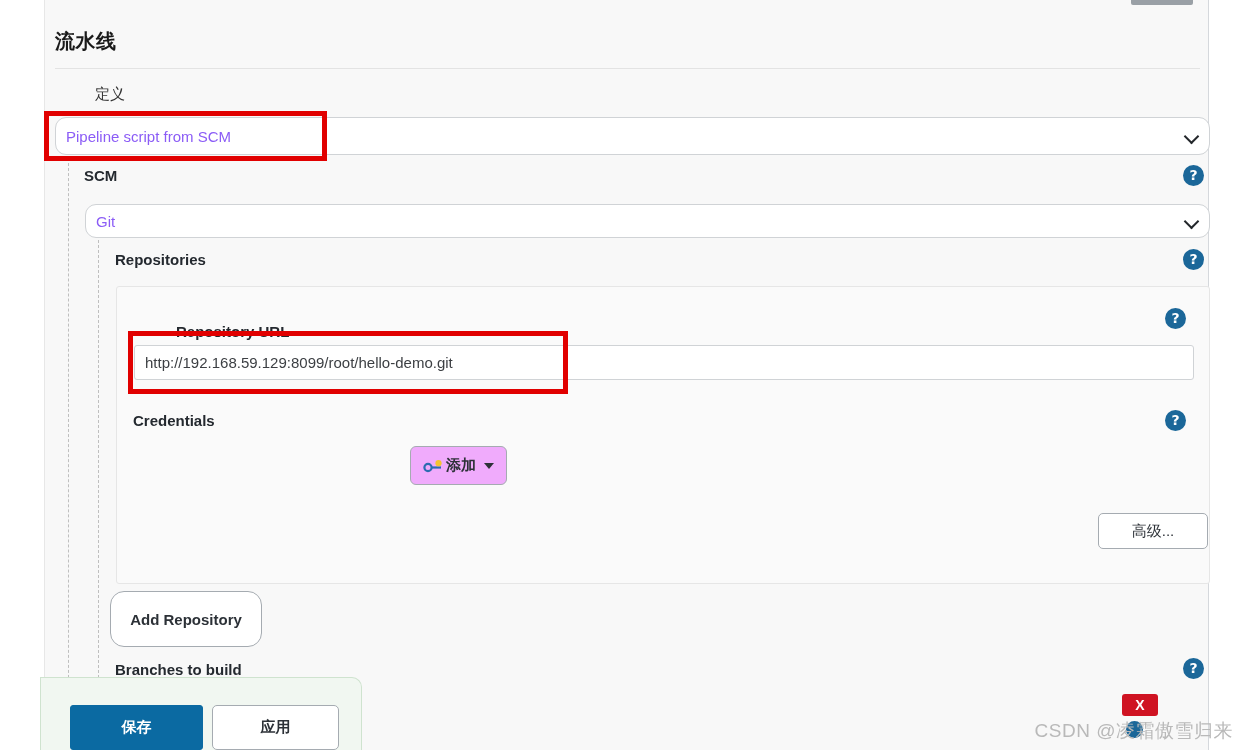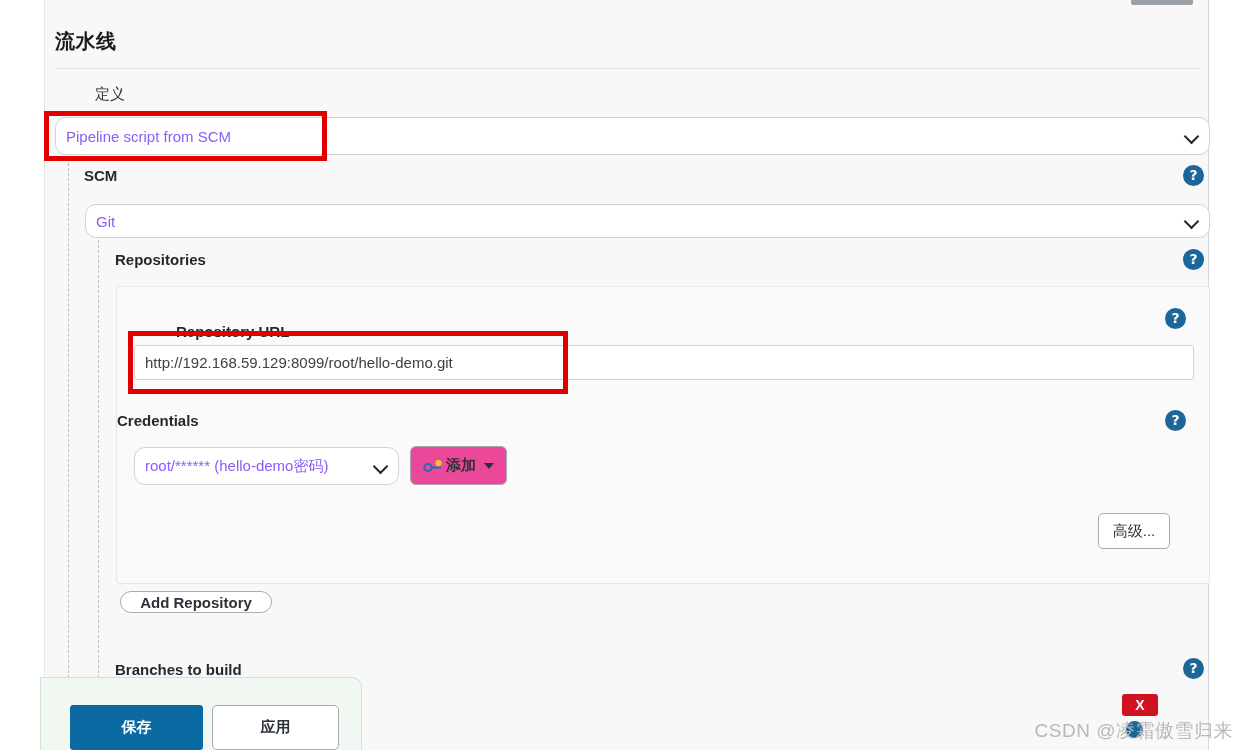--- a/index.html
+++ b/index.html
@@ -164,21 +164,21 @@
     border: 1px solid #0b6aa2;
     color: #ffffff;
     font-weight: bold;
     border-radius: 3px;
   }
 
   
   .btn-add-cred {
     position: absolute;
     box-sizing: border-box;
-    background: #ec4899;
+    background: #f0abfc;
     border: 1px solid #a5abb1;
     border-radius: 6px;
     display: flex;
     align-items: center;
     gap: 3px;
     padding: 0 12px;
     font-size: 15px;
     color: #2c3137;
     font-weight: bold;
   }
@@ -296,45 +296,41 @@
 
   <div class="panel" style="left:116px; top:286px; width:1094px; height:298px;"></div>
 
   <div class="section-label" style="left:133px; top:323px;margin-left:43px;">Repository URL</div>
   <div class="help-icon" style="left:1165px; top:308px;">?</div>
 
   <div class="text-input" style="left:134px; top:345px; width:1060px; height:35px;">
     <span>http://192.168.59.129:8099/root/hello-demo.git</span>
   </div>
 
-  <div class="section-label" style="left:117px; top:412px;">Credentials</div>
+  <div class="section-label" style="left:133px; top:412px;">Credentials</div>
   <div class="help-icon" style="left:1165px; top:410px;">?</div>
 
-  <div class="select-box" style="left:134px; top:447px; width:265px; height:38px;">
-    <span class="val">root/****** (hello-demo密码)</span>
-    <span class="chev"></span>
-  </div>
 
   <div class="btn-add-cred" style="left:410px; top:446px; height:39px;">
     <span style="display:inline-flex;">
       <svg width="20" height="14" viewBox="0 0 20 14">
         <circle cx="5" cy="8.5" r="3.6" fill="none" stroke="#2b6cb0" stroke-width="2.2"></circle>
         <rect x="8" y="7.4" width="10" height="2.2" fill="#2b6cb0"></rect>
         <circle cx="15.5" cy="4.2" r="3.1" fill="#f4c430"></circle>
       </svg>
     </span>
     <span>添加</span>
     <span class="caret-down"></span>
   </div>
 
-  <div class="btn plain" style="left:1098px; top:513px; width:72px; height:36px;">
+  <div class="btn plain" style="left:1098px; top:513px; width:110px; height:36px;">
     <span>高级...</span>
   </div>
 
-  <div class="btn" style="left:120px; top:591px; width:152px; height:22px;border-radius:14px;">
+  <div class="btn" style="left:110px; top:591px; width:152px; height:56px;border-radius:14px;">
     <span>Add Repository</span>
   </div>
 
   <div class="section-label" style="left:115px; top:661px;">Branches to build</div>
   <div class="help-icon" style="left:1183px; top:658px;">?</div>
 
   <div class="annot" style="left:44px; top:111px; width:283px; height:50px;"></div>
   <div class="annot" style="left:128px; top:331px; width:440px; height:63px;"></div>
 
   <div class="save-bar"></div>

